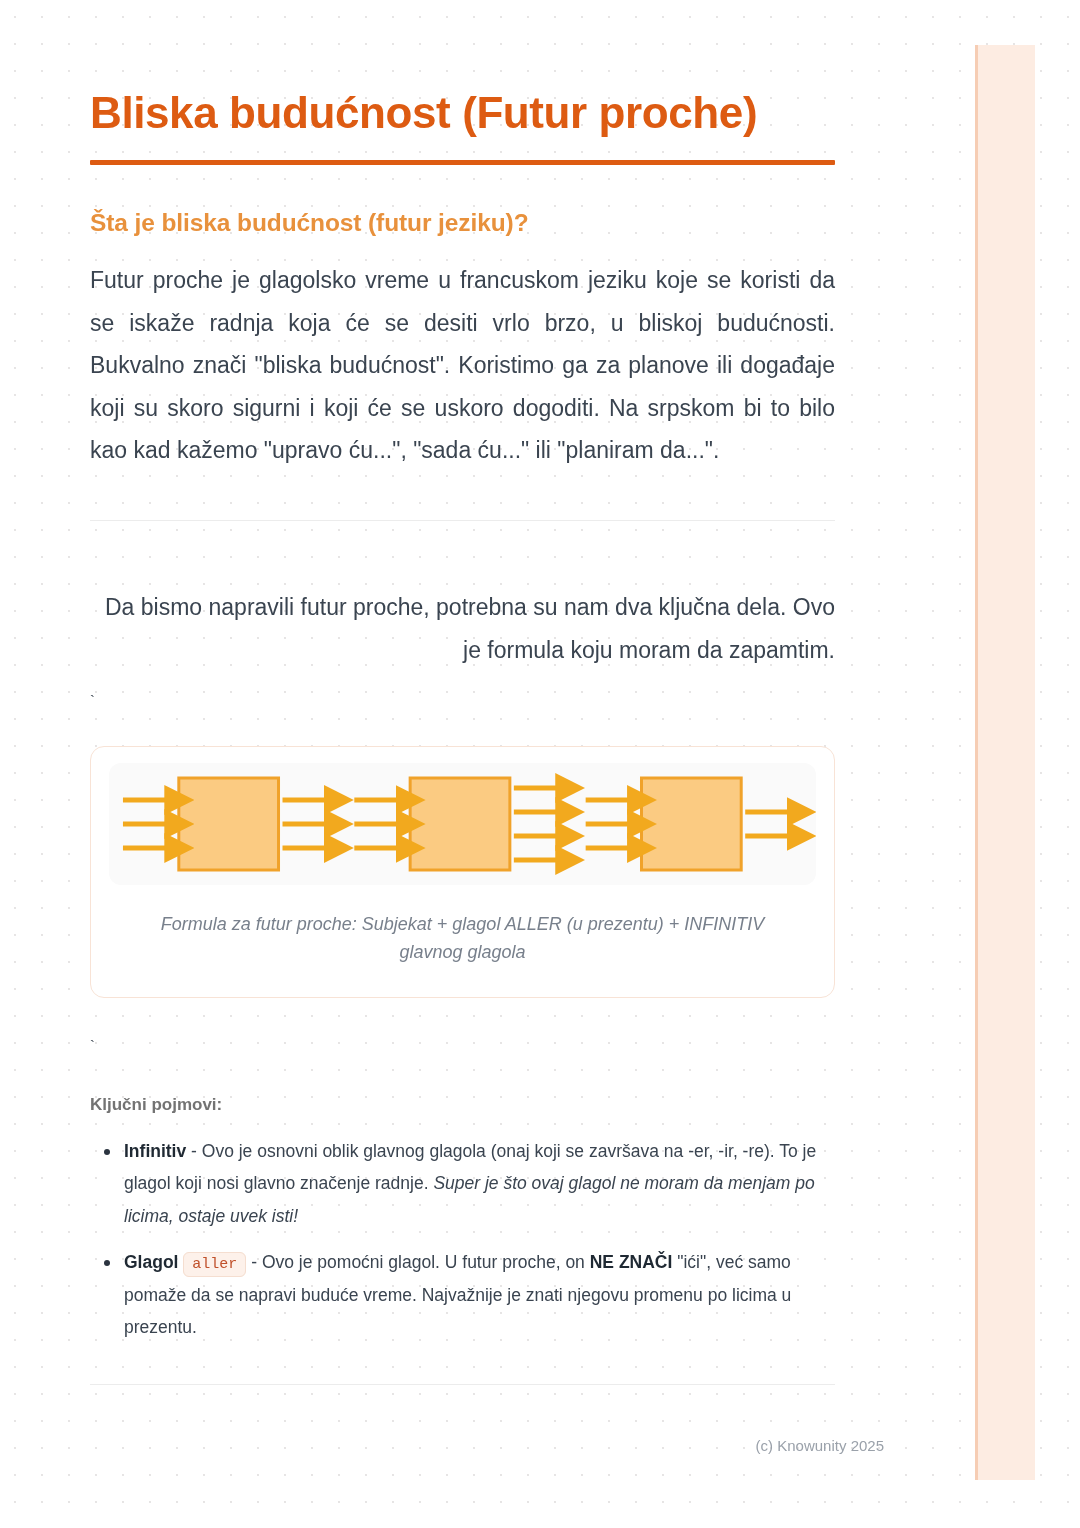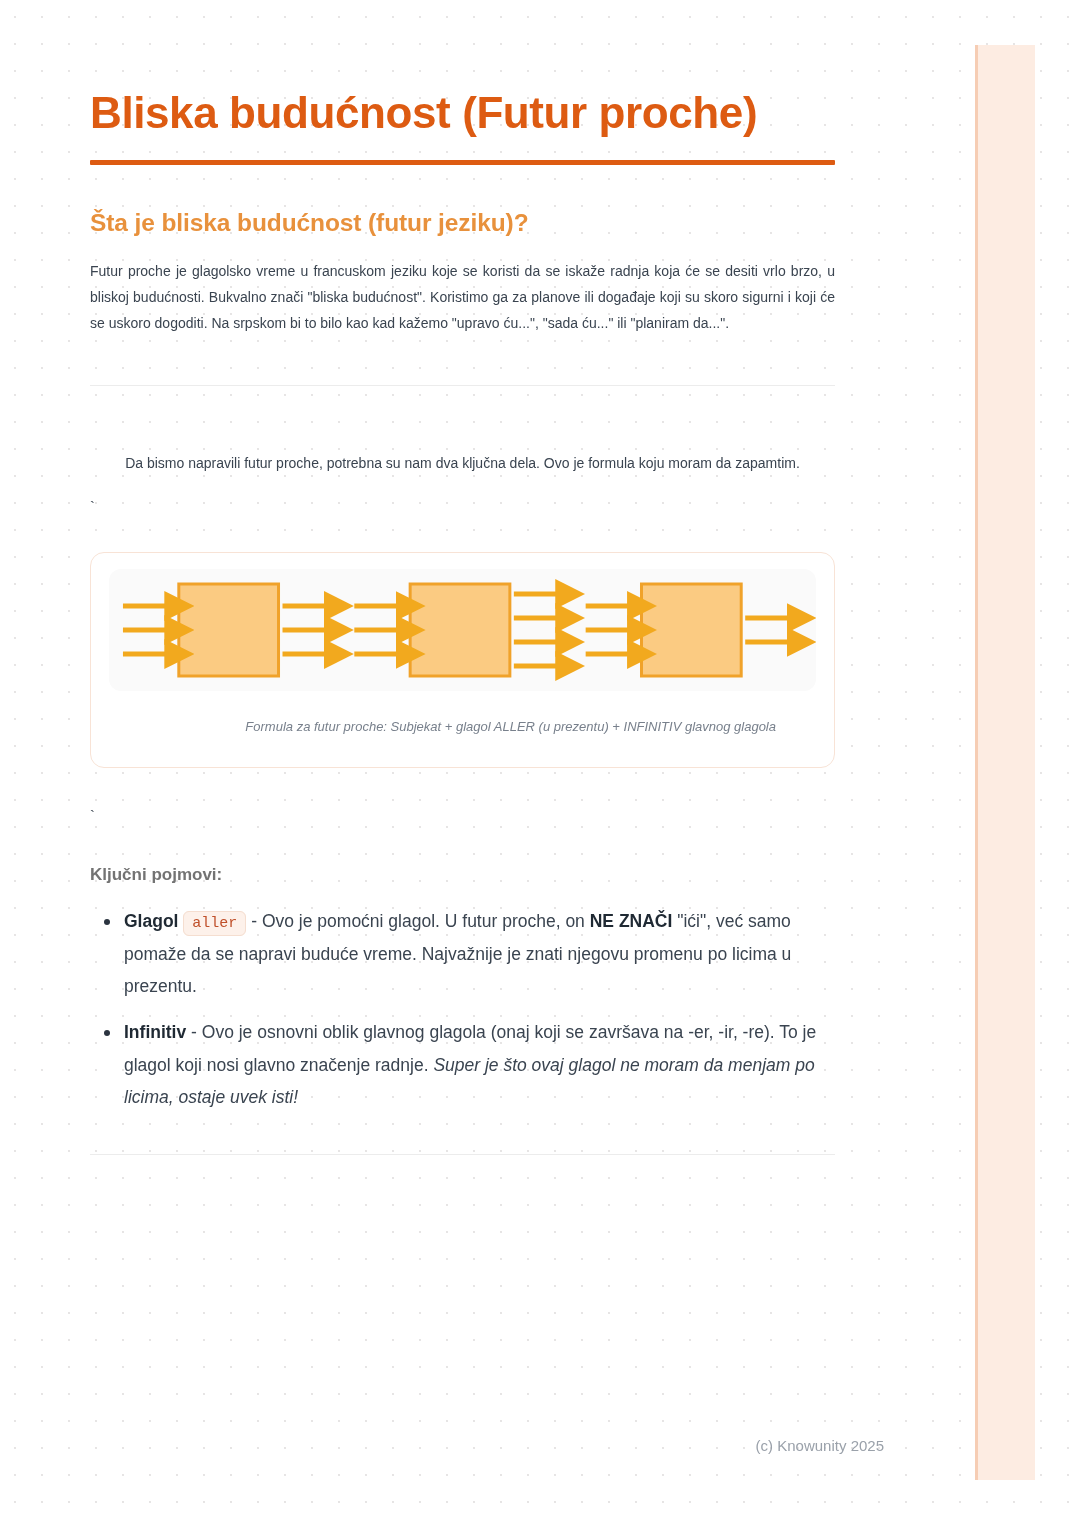--- a/index.html
+++ b/index.html
@@ -68,27 +68,27 @@
   
   .section-heading {
     font-size: 24.5px;
     font-weight: bold;
     color: #e8913c;
     margin: 0;
     letter-spacing: -0.1px;
   }
 
   .body-text {
-    font-size: 14px;
+    font-size: 23px;
     line-height: 1.85;
     color: #3a4450;
     text-align: justify;
     margin: 0;
   }
-  .body-text.left { text-align: center; }
+  .body-text.left { text-align: right; }
 
   .divider {
     height: 1px;
     background: #ececec;
     width: 100%;
   }
 
   .tick-char {
     font-size: 15px;
     color: #3a4450;
@@ -104,24 +104,24 @@
   }
   .figure-inner {
     background: #fafafa;
     border-radius: 12px;
     height: 122px;
     position: relative;
     overflow: hidden;
   }
   .figure-caption {
     margin-top: 26px;
-    font-size: 13px;
+    font-size: 18px;
     font-style: italic;
     color: #78808c;
-    text-align: right;
+    text-align: center;
     line-height: 1.55;
     padding: 0 40px;
   }
   .fig-svg { display: block; width: 100%; height: 100%; }
 
   
   .keyterms-title {
     font-size: 17px;
     font-weight: bold;
     color: #737373;
@@ -249,26 +249,26 @@
 
     <div style="height:40px"></div>
     <div class="tick-char">`</div>
     <div style="height:42px"></div>
 
     <div class="keyterms-title">Ključni pojmovi:</div>
     <div style="height:20px"></div>
 
     <ul class="bullets">
       <li>
+        <span class="b">Infinitiv</span><span> - Ovo je osnovni oblik glavnog glagola (onaj koji se završava na -er, -ir, -re). To je glagol koji nosi glavno značenje radnje. </span><span class="it">Super je što ovaj glagol ne moram da menjam po licima, ostaje uvek isti!</span>
+      </li>
+      <li>
         <span class="b">Glagol</span>
         <code class="chip">aller</code><span> - Ovo je pomoćni glagol. U futur proche, on </span><span class="b">NE ZNAČI</span><span> "ići", već samo pomaže da se napravi buduće vreme. Najvažnije je znati njegovu promenu po licima u prezentu.</span>
       </li>
-      <li>
-        <span class="b">Infinitiv</span><span> - Ovo je osnovni oblik glavnog glagola (onaj koji se završava na -er, -ir, -re). To je glagol koji nosi glavno značenje radnje. </span><span class="it">Super je što ovaj glagol ne moram da menjam po licima, ostaje uvek isti!</span>
-      </li>
     </ul>
 
     <div style="height:26px"></div>
     <div class="divider"></div>
   </div>
 
   <div class="footer-note">(c) Knowunity 2025</div>
 </div>
 
 </body></html>

